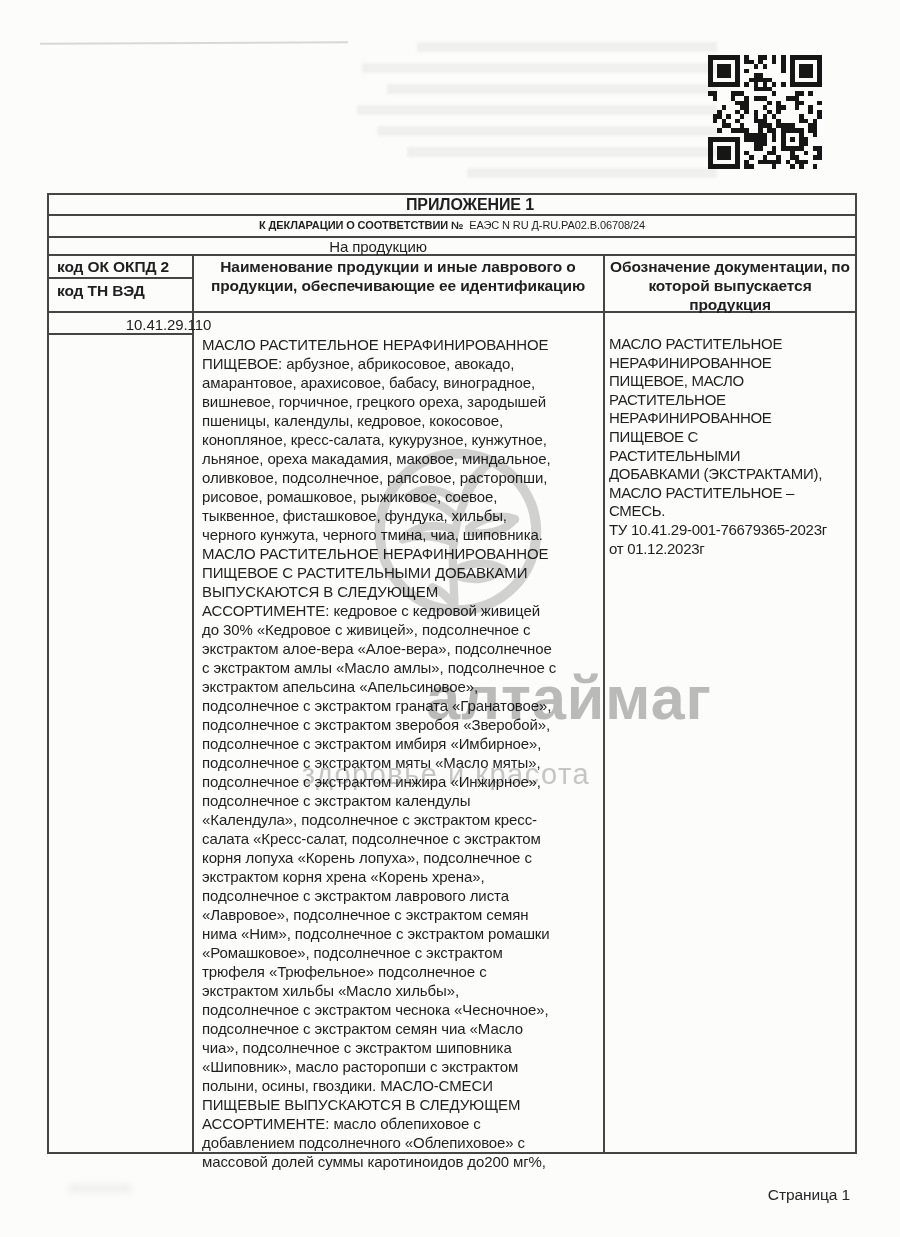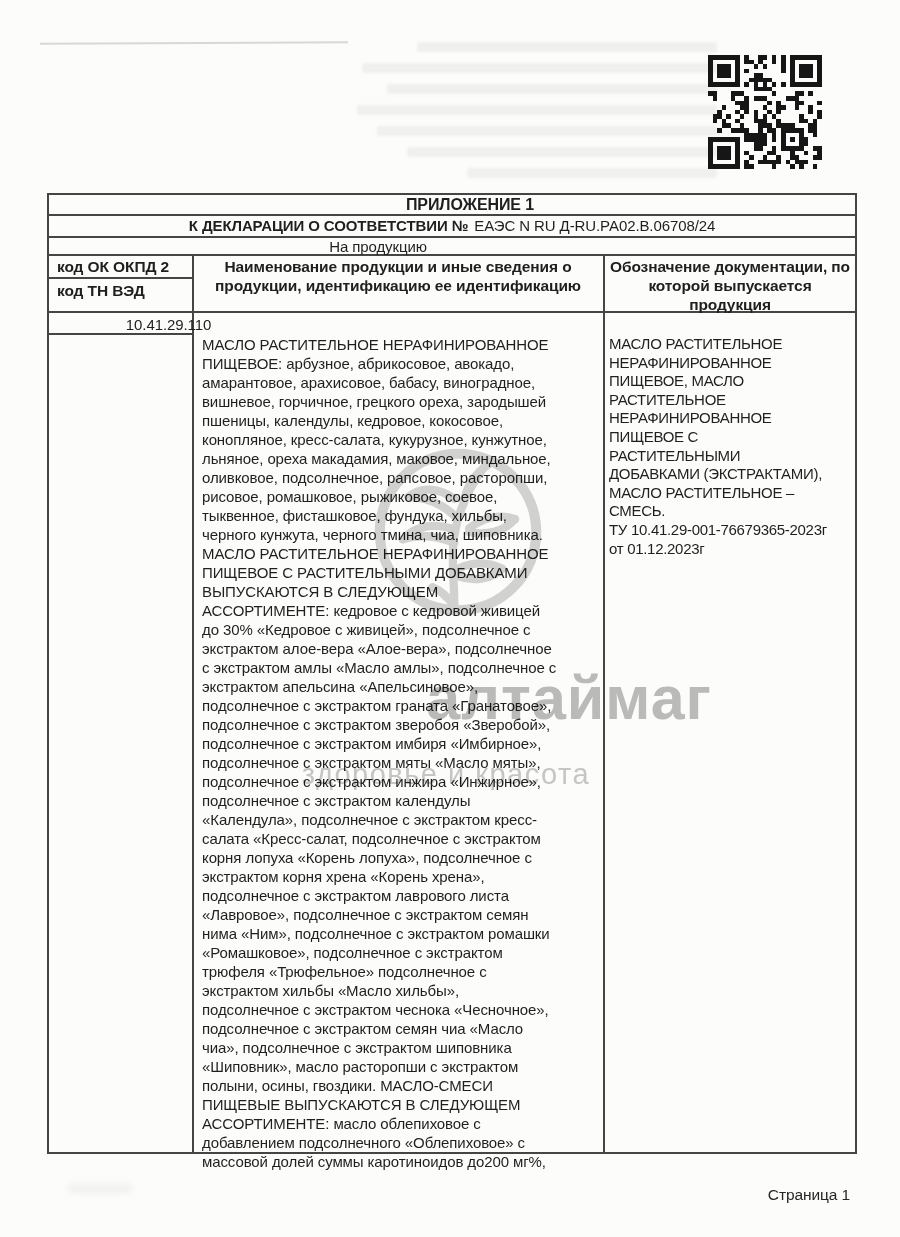--- a/index.html
+++ b/index.html
@@ -37,21 +37,21 @@
        border:2px solid var(--border);}
   .hline,.vline{position:absolute;background:var(--border);}
   .hline{height:2px;}
   .vline{width:2px;}
   
   .t{position:absolute;line-height:19px;font-size:15px;letter-spacing:-.1px;}
   .center{text-align:center;}
   .bold{font-weight:bold;}
   .pre{white-space:pre-line;margin-top:20px;}
   .title-row{left:47px;top:195px;width:810px;font-size:16px;padding-left:36px;}
-  .decl-row{left:47px;top:216px;width:810px;font-size:15px;border-radius:8px;}
+  .decl-row{left:47px;top:216px;width:810px;font-size:11px;border-radius:8px;}
   .decl-row .num{font-weight:normal;margin-left:6px;}
   .subtitle-row{left:47px;top:237px;width:662px;font-size:15px;}
   .h-okpd{left:57px;top:257px;width:130px;font-size:15.5px;}
   .h-tnved{left:57px;top:281px;width:130px;font-size:15.5px;}
   .h-col2{left:196px;top:257px;width:404px;font-size:15.5px;}
   .h-col3{left:606px;top:257px;width:248px;font-size:15.5px;}
   .okpd{left:49px;top:315px;width:143px;margin-left:48px;}
   .tnved{left:49px;top:335px;width:143px;}
   .descr{left:202px;top:315px;width:398px;}
   .docs{left:609px;top:315px;width:246px;line-height:18.6px;letter-spacing:-.3px;}
@@ -385,21 +385,21 @@
   <div class="vline" style="left:603px;top:254px;height:900px"></div>
 
   <div class="t center bold title-row">ПРИЛОЖЕНИЕ 1</div>
   <div class="t center decl-row">
     <span class="bold">К ДЕКЛАРАЦИИ О СООТВЕТСТВИИ №</span><span class="num">ЕАЭС N RU Д-RU.РА02.В.06708/24</span>
   </div>
   <div class="t center subtitle-row">На продукцию</div>
 
   <div class="t bold h-okpd">код ОК ОКПД 2</div>
   <div class="t bold h-tnved">код ТН ВЭД</div>
-  <div class="t bold center h-col2">Наименование продукции и иные сведения о продукции, идентификацию ее идентификацию</div>
+  <div class="t bold center h-col2">Наименование продукции и иные лаврового о продукции, обеспечивающие ее идентификацию</div>
   <div class="t bold center h-col3">Обозначение документации, по которой выпускается продукция</div>
 
   <div class="t center okpd">10.41.29.110</div>
   <div class="t pre descr">МАСЛО РАСТИТЕЛЬНОЕ НЕРАФИНИРОВАННОЕ
 ПИЩЕВОЕ: арбузное, абрикосовое, авокадо,
 амарантовое, арахисовое, бабасу, виноградное,
 вишневое, горчичное, грецкого ореха, зародышей
 пшеницы, календулы, кедровое, кокосовое,
 конопляное, кресс-салата, кукурузное, кунжутное,
 льняное, ореха макадамия, маковое, миндальное,

